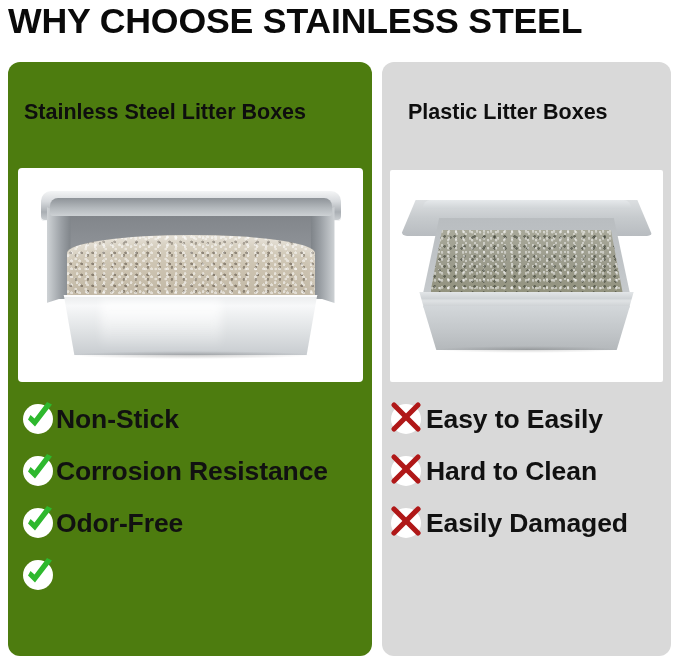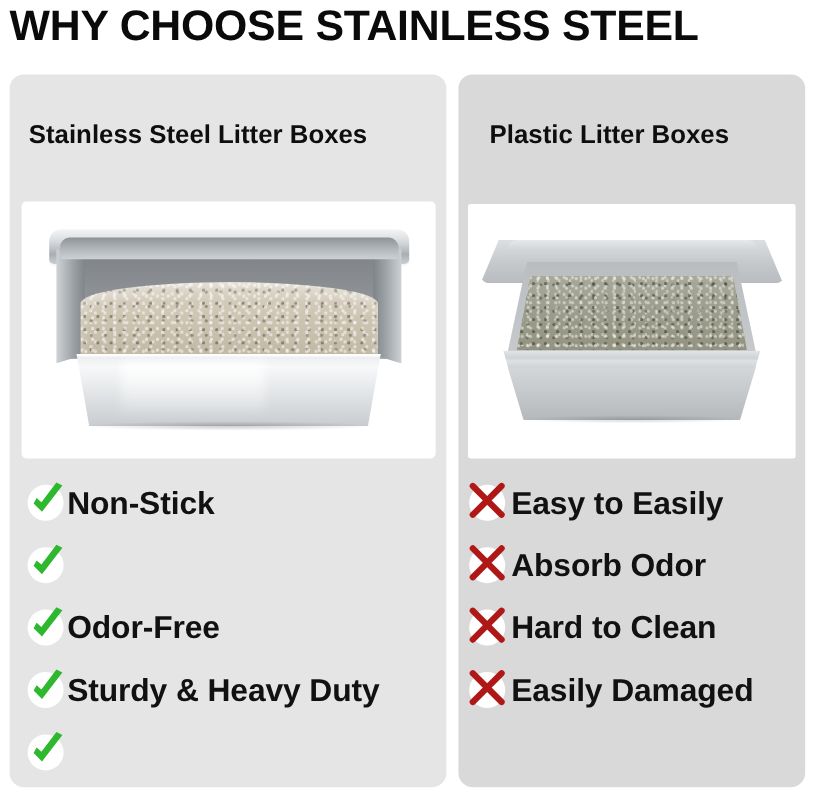--- a/index.html
+++ b/index.html
@@ -37,21 +37,21 @@
   .panel {
     position: absolute;
     border-radius: 12px;
     overflow: hidden;
   }
   #panel-stainless {
     left: 8px;
     top: 62px;
     width: 364px;
     height: 594px;
-    background: #e5e5e5;
+    background: #4d7c0f;
   }
   #panel-plastic {
     left: 382px;
     top: 62px;
     width: 289px;
     height: 594px;
     background: #d9d9d9;
   }
 
   .panel-heading {
@@ -274,41 +274,33 @@
       <span class="feature-label">Non-Stick</span>
     </div>
 
     <div class="feature-row">
       <span class="mark">
         <span class="disc"></span>
         <svg width="36" height="36" viewBox="0 0 36 36">
           <path d="M7 19.5 L14 26.5 L31 4.5 L26 2 L13.5 18.5 L9.5 15 Z" fill="#2eb82e"></path>
         </svg>
       </span>
+      <span class="feature-label">Corrosion Resistance</span>
     </div>
 
     <div class="feature-row">
       <span class="mark">
         <span class="disc"></span>
         <svg width="36" height="36" viewBox="0 0 36 36">
           <path d="M7 19.5 L14 26.5 L31 4.5 L26 2 L13.5 18.5 L9.5 15 Z" fill="#2eb82e"></path>
         </svg>
       </span>
       <span class="feature-label">Odor-Free</span>
     </div>
 
-    <div class="feature-row">
-      <span class="mark">
-        <span class="disc"></span>
-        <svg width="36" height="36" viewBox="0 0 36 36">
-          <path d="M7 19.5 L14 26.5 L31 4.5 L26 2 L13.5 18.5 L9.5 15 Z" fill="#2eb82e"></path>
-        </svg>
-      </span>
-      <span class="feature-label">Sturdy &amp; Heavy Duty</span>
-    </div>
 
     <div class="feature-row">
       <span class="mark">
         <span class="disc"></span>
         <svg width="36" height="36" viewBox="0 0 36 36">
           <path d="M7 19.5 L14 26.5 L31 4.5 L26 2 L13.5 18.5 L9.5 15 Z" fill="#2eb82e"></path>
         </svg>
       </span>
     </div>
   </div>
@@ -340,52 +332,40 @@
           <g stroke="#b01818" stroke-width="5.2" stroke-linecap="round">
             <line x1="5" y1="5" x2="29" y2="29"></line>
             <line x1="29" y1="5" x2="5" y2="29"></line>
           </g>
         </svg>
       </span>
       <span class="feature-label">Easy to Easily</span>
     </div>
 
 
+
     <div class="feature-row">
       <span class="mark">
         <span class="disc"></span>
         <svg width="36" height="36" viewBox="0 0 36 36">
           <g stroke="#b01818" stroke-width="5.2" stroke-linecap="round">
             <line x1="5" y1="5" x2="29" y2="29"></line>
             <line x1="29" y1="5" x2="5" y2="29"></line>
           </g>
         </svg>
       </span>
-      <span class="feature-label">Absorb Odor</span>
+      <span class="feature-label">Hard to Clean</span>
     </div>
 
     <div class="feature-row">
       <span class="mark">
         <span class="disc"></span>
         <svg width="36" height="36" viewBox="0 0 36 36">
           <g stroke="#b01818" stroke-width="5.2" stroke-linecap="round">
             <line x1="5" y1="5" x2="29" y2="29"></line>
             <line x1="29" y1="5" x2="5" y2="29"></line>
           </g>
         </svg>
       </span>
-      <span class="feature-label">Hard to Clean</span>
-    </div>
-
-    <div class="feature-row">
-      <span class="mark">
-        <span class="disc"></span>
-        <svg width="36" height="36" viewBox="0 0 36 36">
-          <g stroke="#b01818" stroke-width="5.2" stroke-linecap="round">
-            <line x1="5" y1="5" x2="29" y2="29"></line>
-            <line x1="29" y1="5" x2="5" y2="29"></line>
-          </g>
-        </svg>
-      </span>
       <span class="feature-label">Easily Damaged</span>
     </div>
   </div>
 </section>
 
 </body></html>

